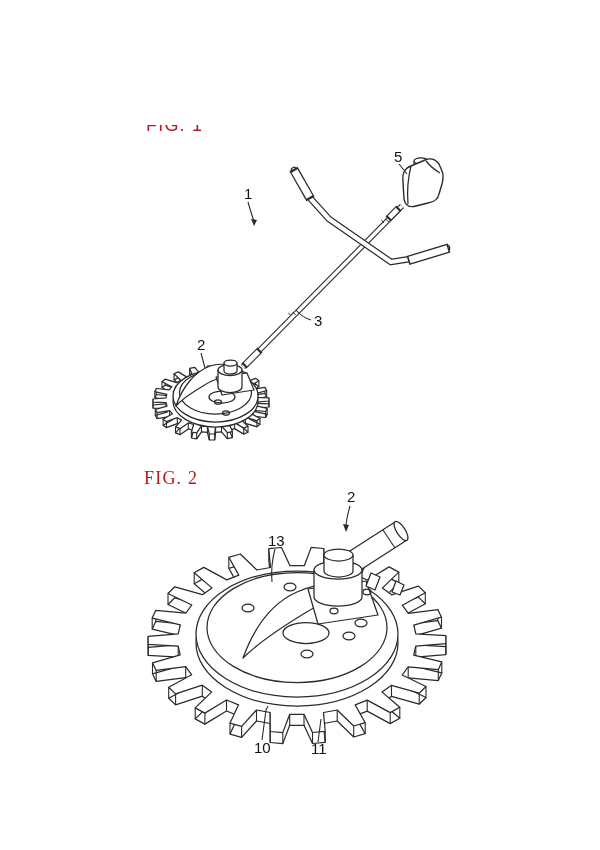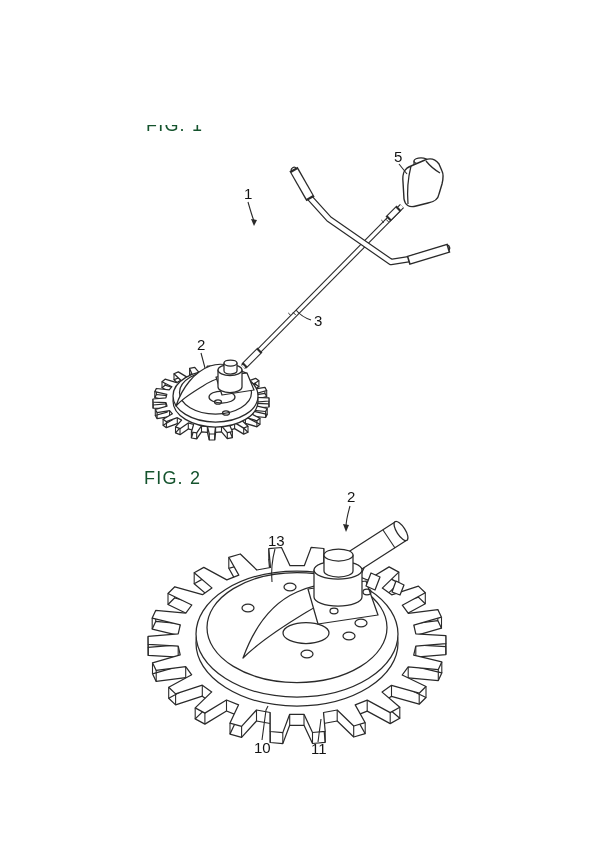--- a/index.html
+++ b/index.html
@@ -1,23 +1,23 @@
 <!DOCTYPE html>
 <html><head>
 <meta charset="utf-8">
 <style>
   html,body{margin:0;padding:0;background:#ffffff;}
   #page{position:relative;width:600px;height:850px;background:#ffffff;overflow:hidden;
         font-family:"Liberation Sans",sans-serif;}
   #art{position:absolute;left:0;top:0;}
-  .fig-title{position:absolute;color:#14532d;font-size:18px;letter-spacing:1.2px;
+  .fig-title{position:absolute;color:#b91c1c;font-size:18px;letter-spacing:1.2px;
              font-family:"Liberation Sans",sans-serif;}
   .clipbox{left:146px;top:125px;width:90px;height:13px;overflow:hidden;}
   .clipbox span{display:block;margin-top:-10px;}
-  .title2{left:144px;top:468px;}
+  .title2{left:144px;top:468px;font-family:Liberation Serif, serif;}
   svg text{font-family:"Liberation Sans",sans-serif;font-size:15px;fill:#141414;}
 </style>
 </head>
 <body>
 
 <div id="page">
 
   <svg id="art" width="600" height="850" viewBox="0 0 600 850">
 
     <g id="fig1">

